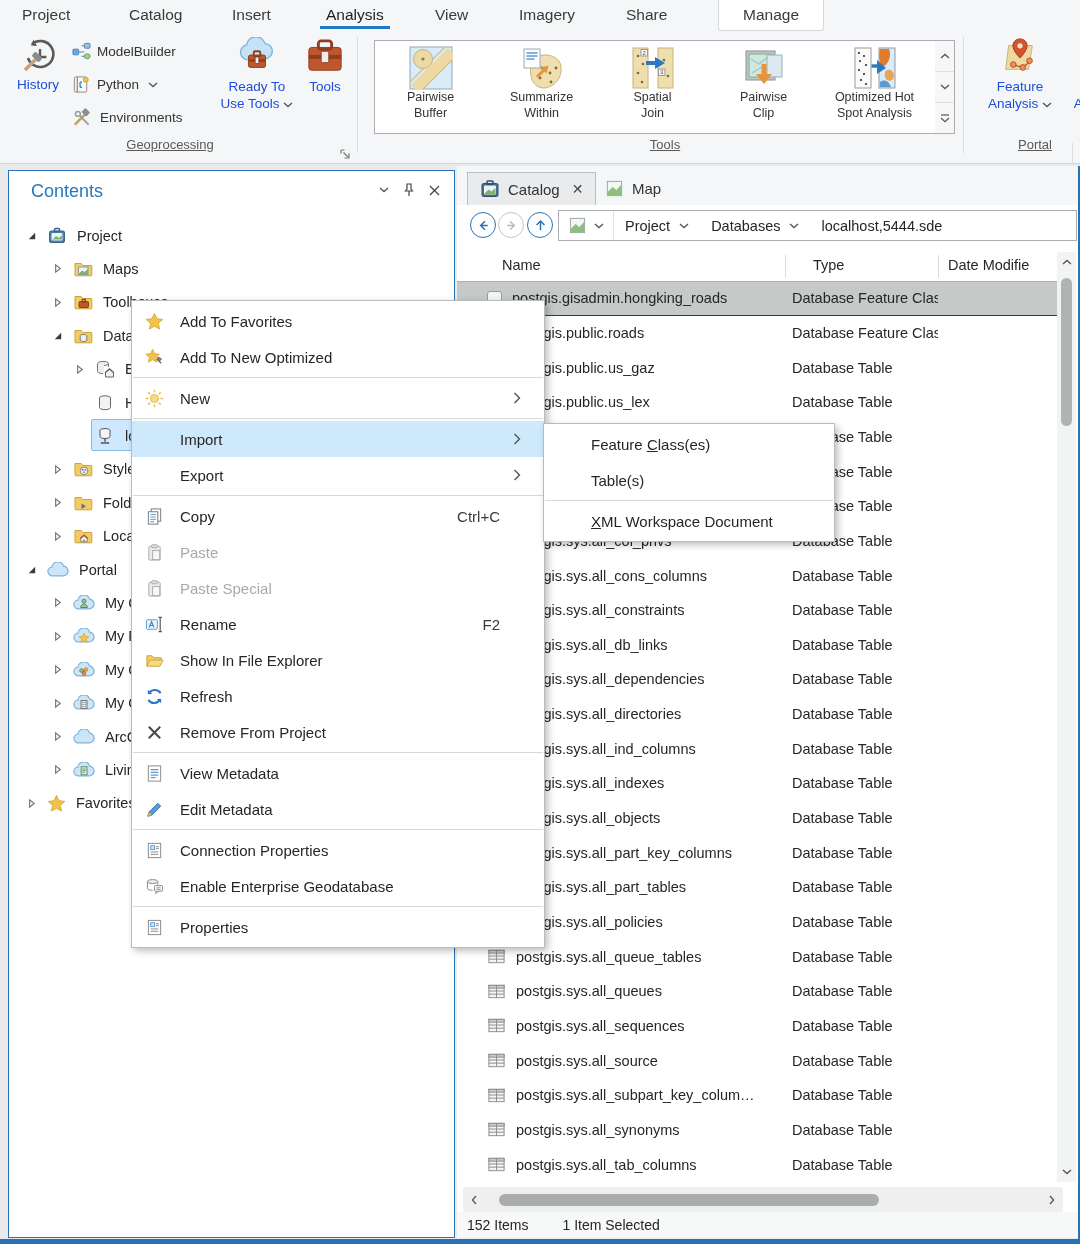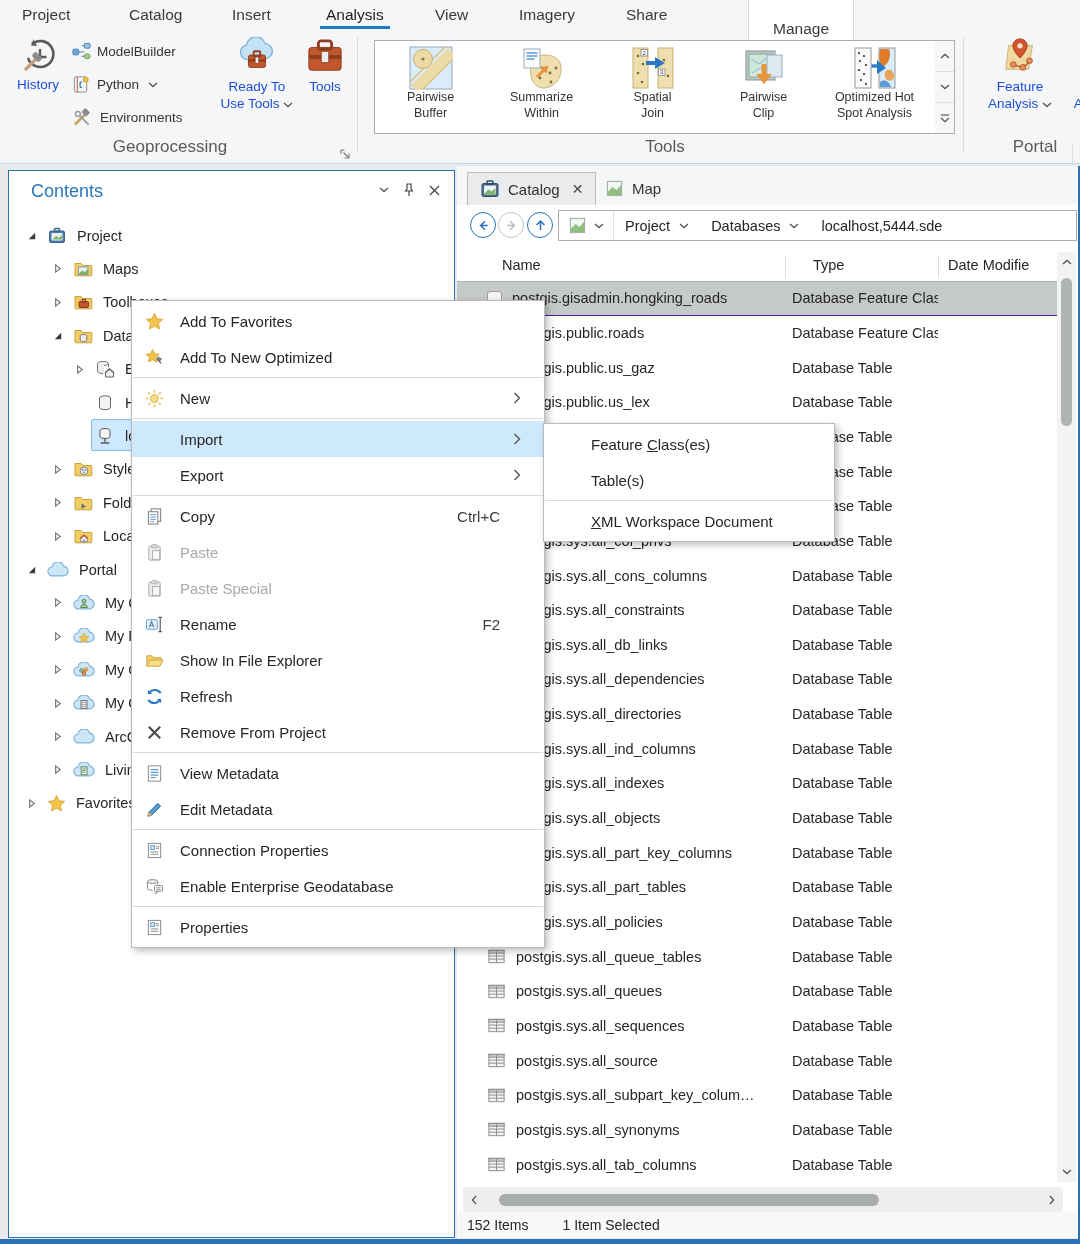--- a/index.html
+++ b/index.html
@@ -7,23 +7,23 @@
        font-family:"Liberation Sans","DejaVu Sans",sans-serif;color:#262626;background:#E9EAEC;}
   .ic{display:inline-flex;align-items:center;justify-content:center;flex:0 0 auto;}
   .ic svg{display:block;}
 
   
   .ribbon{position:absolute;left:0;top:0;width:1080px;height:163px;background:#F5F6F7;border-bottom:1px solid #CDD6DE;}
   .tabrow{position:absolute;left:0;top:0;width:100%;height:31px;}
   .rtab{position:absolute;top:0;height:30px;line-height:30px;font-size:15.5px;color:#3A3A3A;padding:0 4px;cursor:default;}
   .rtab.active{color:#1F1F1F;}
   .rtab.active::after{content:"";position:absolute;left:-2px;right:-2px;bottom:1px;height:3px;background:#2079C4;}
-  .rtab.boxed{background:#FFFFFF;border:1px solid #D8D8D8;border-top:none;border-radius:0 0 3px 3px;padding:14px 24px;margin-left:30px;}
+  .rtab.boxed{background:#FFFFFF;border:1px solid #D8D8D8;border-top:none;border-radius:0 0 3px 3px;padding:0 24px;}
   .rbody{position:absolute;left:0;top:31px;width:100%;height:132px;}
-  .grp-label{position:absolute;top:106px;height:18px;font-size:17px;color:#5A5A5A;text-align:center;}
+  .grp-label{position:absolute;top:106px;height:18px;font-size:13px;color:#5A5A5A;text-align:center;text-decoration:underline;}
   .vsep{position:absolute;top:6px;height:116px;width:1px;background:#DCDDDE;}
   .bigbtn{position:absolute;display:flex;flex-direction:column;align-items:center;font-size:13.5px;color:#1d4ed8;}
   .bigbtn .lbl{margin-top:3px;line-height:17px;text-align:center;white-space:nowrap;}
   .smallbtn{position:absolute;display:flex;align-items:center;gap:6px;font-size:13.5px;color:#333;white-space:nowrap;}
   .chev{margin-left:3px;}
   
   .gallery{position:absolute;left:374px;top:9px;width:561px;height:92px;background:#FFFFFF;border:1px solid #ABADB3;display:flex;}
   .gal-item{width:111px;display:flex;flex-direction:column;align-items:center;padding-top:5px;font-size:12.5px;color:#333;}
   .gal-item .l{line-height:15.5px;text-align:left;white-space:nowrap;}
   .gal-scroll{position:absolute;left:935px;top:9px;width:19px;height:92px;border:1px solid #ABADB3;border-left:none;background:#F7F7F7;display:flex;flex-direction:column;}

